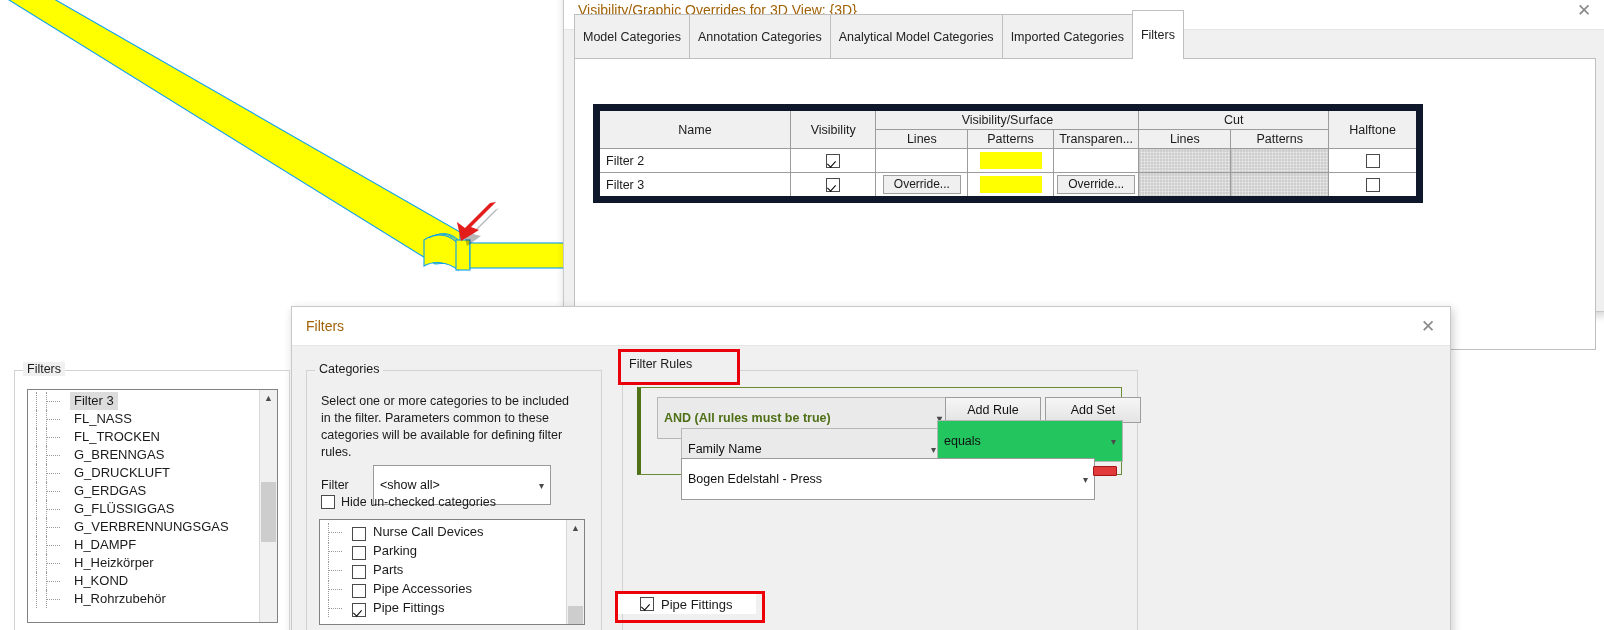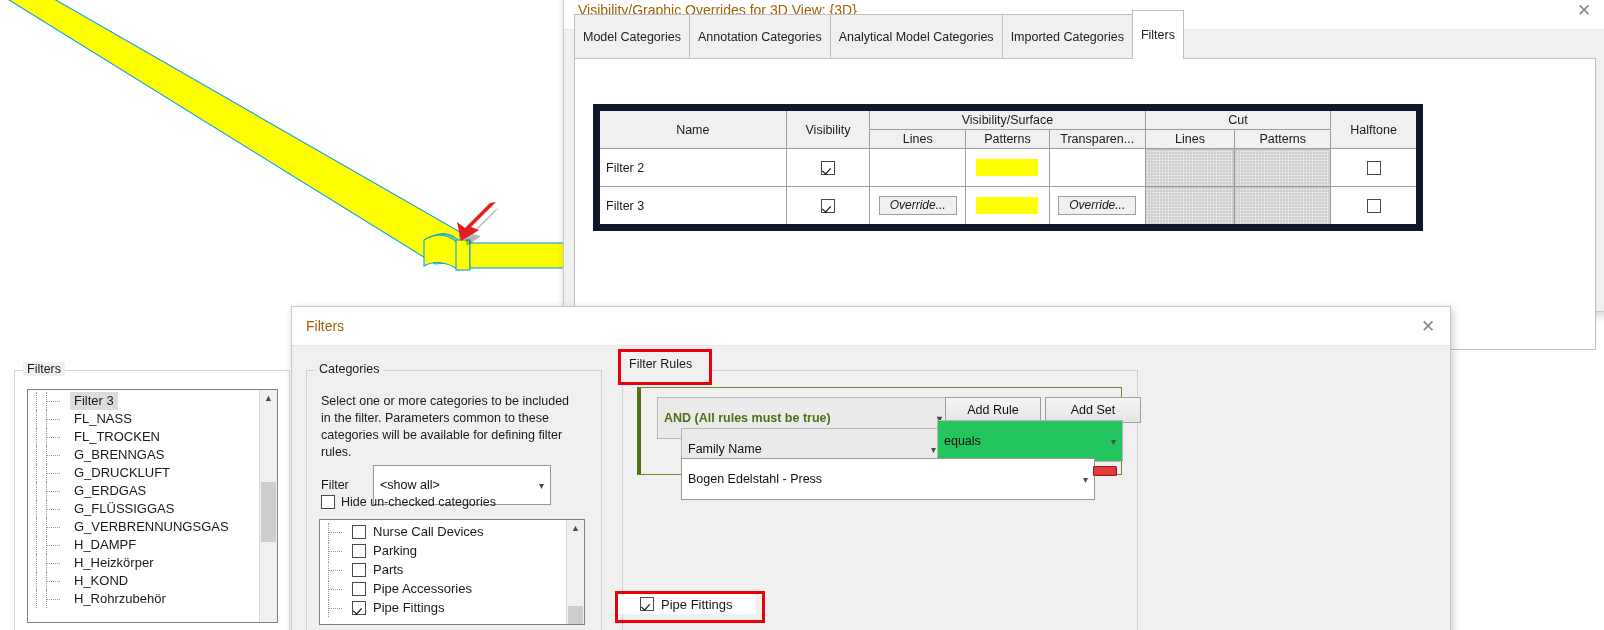--- a/index.html
+++ b/index.html
@@ -80,21 +80,21 @@
   #vgtable thead th{background:#f0f0f0;text-align:center;padding:2px 0;}
   .c-name{width:184px;}
   .c-vis{width:82px;margin-top:33px;}
   .c-lines{width:88px;}
   .c-pat{width:82px;}
   .c-tr{width:82px;}
   .c-cl{width:88px;}
   .c-cp{width:94px;}
   .c-ht{width:84px;}
   #vgtable tbody td{height:21px;padding:0 6px;}
-  .cell-c{text-align:center;padding:8px !important;font-style:italic;}
+  .cell-c{text-align:center;padding:1px !important;}
   .hatch{
     background-image:
       repeating-linear-gradient(0deg,#c4c4c4 0 1px,transparent 1px 3px),
       repeating-linear-gradient(90deg,#c4c4c4 0 1px,transparent 1px 3px);
     background-color:#efefef;
   }
   .sw-yellow{display:block;width:62px;height:17px;background:#ffff00;margin:2px auto;}
   .ovr-btn{
     display:inline-block;width:76px;height:17px;line-height:17px;
     text-align:center;background:#f0f0f0;border:1px solid #9f9f9f;
@@ -152,27 +152,27 @@
   .combo{
     height:22px;background:#fff;border:1px solid #9a9a9a;
     display:flex;align-items:center;padding:8px 6px;font-size:12.5px;color:#111;
   }
   .combo .cv{flex:1;white-space:nowrap;overflow:hidden;}
   .combo .ch{font-size:10px;color:#4a4a4a;margin-left:6px;}
   #cat-filter-combo{width:164px;}
   #hide-unchecked{left:14px;top:124px;}
   #hide-unchecked .cbl{margin-left:6px;font-size:12.5px;}
   #cats-list{left:12px;top:148px;width:264px;height:104px;}
-  .crow{height:19px;line-height:19px;display:flex;align-items:center;font-size:13px;}
+  .crow{height:19px;line-height:19px;display:flex;align-items:flex-end;font-size:13px;}
   .crow .cbx{margin-right:7px;}
 
   
   .rule-red{
     position:absolute;left:-5px;top:-22px;width:88px;height:30px;
-    border:3px solid #e8000a;background:#f0f0f0;
+    border:3px solid #e8000a;background:#f0f0f0;padding-left:28px;
   }
   .rule-red .rl{position:absolute;left:8px;top:5px;font-size:12.5px;color:#1a1a1a;}
   #ruleset{
     position:absolute;left:14px;top:16px;width:480px;height:86px;
     border:1px solid #6a8a34;border-left:4px solid #4f7016;background:#f0f0f0;
   }
   .btn{
     height:24px;background:linear-gradient(#f6f6f6,#e4e4e4);
     border:1px solid #9d9d9d;font-size:12.5px;color:#111;
     display:flex;align-items:center;justify-content:center;

